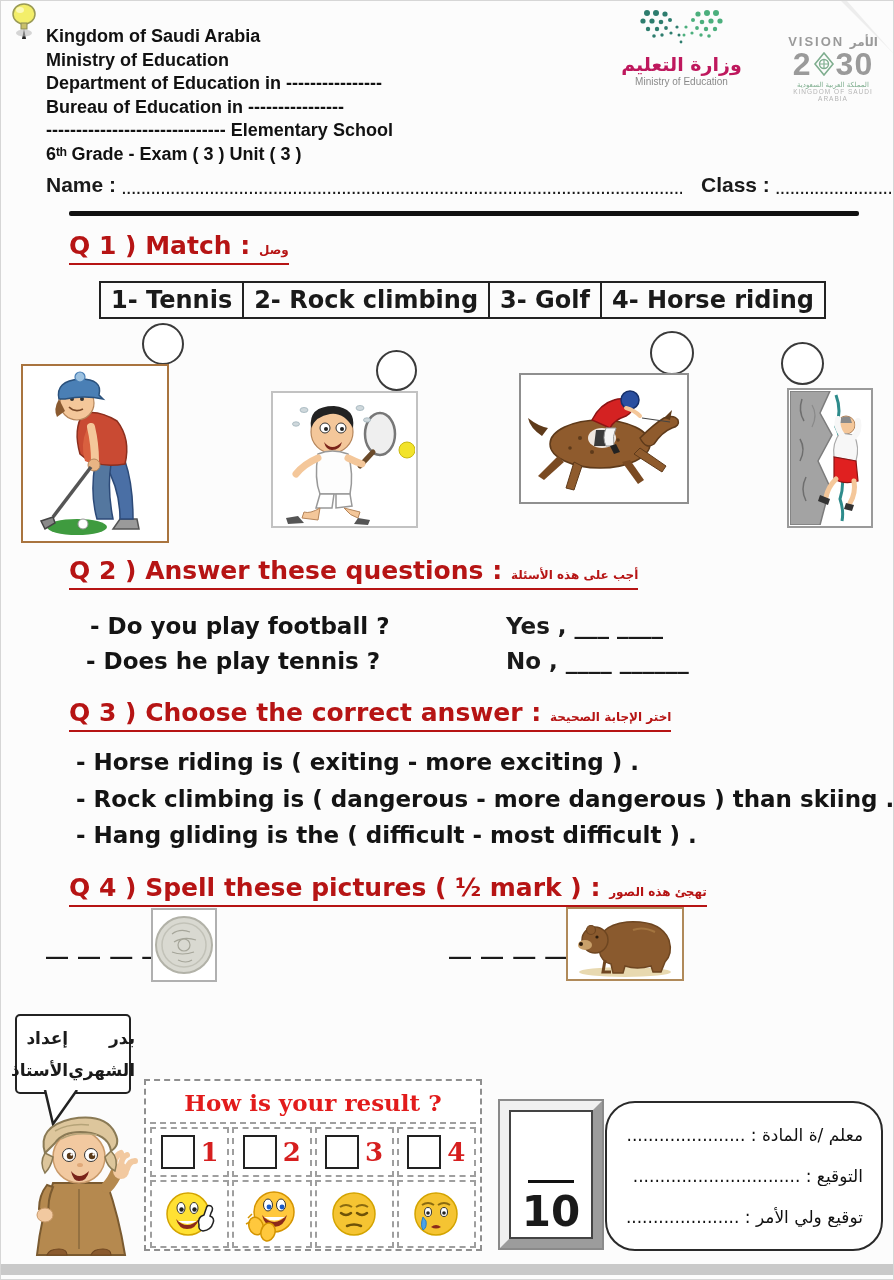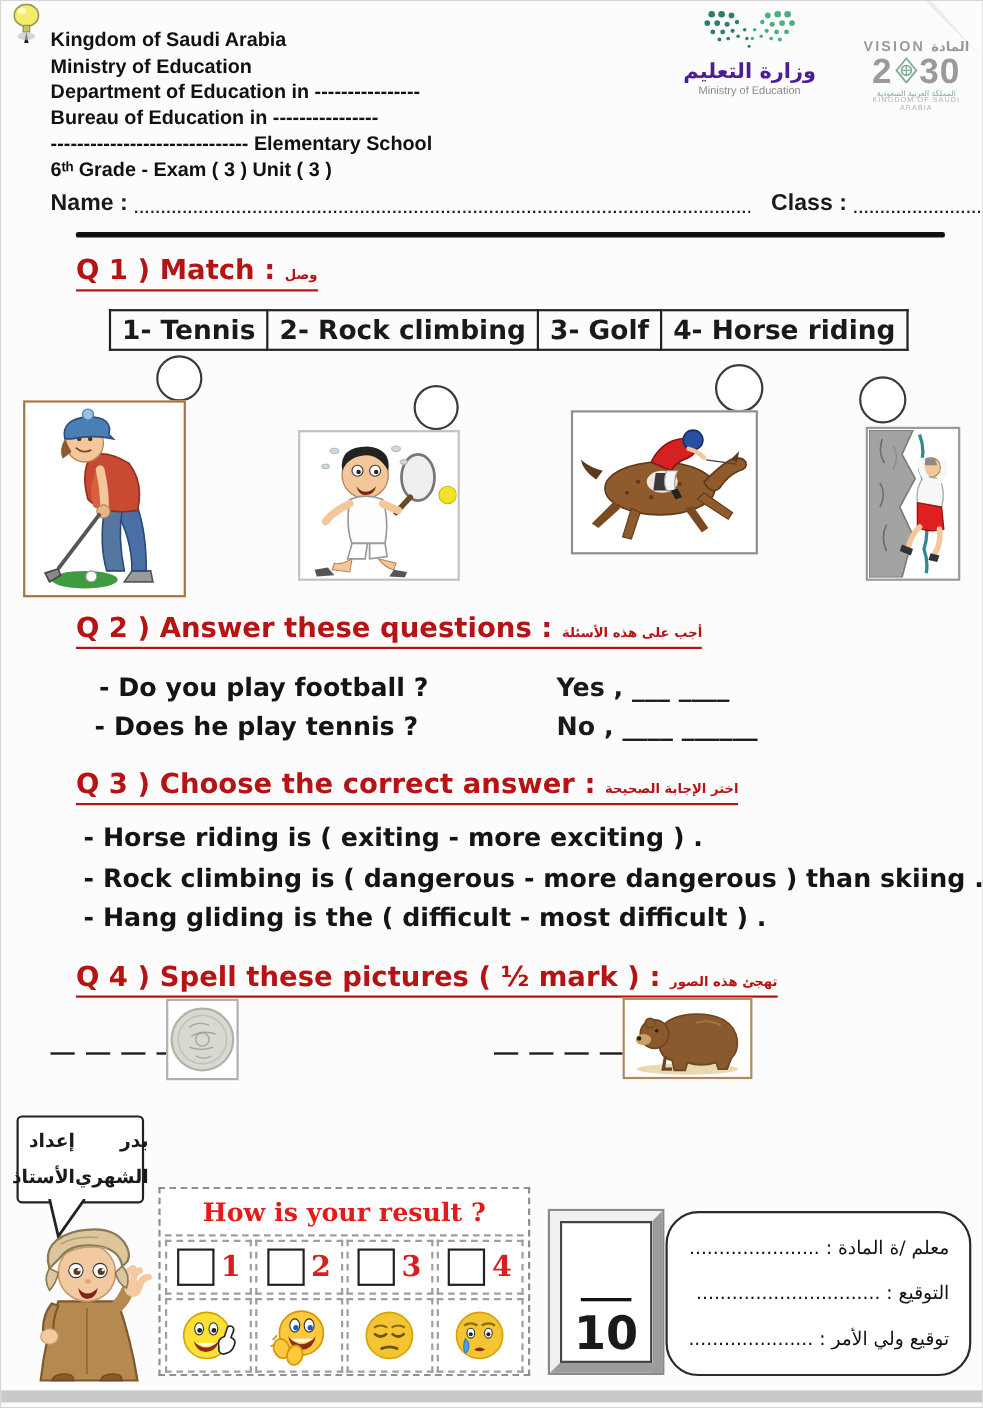--- a/index.html
+++ b/index.html
@@ -4,21 +4,21 @@
 <style>
   html,body{margin:0;padding:0;background:#e9e9e9;}
   .ar{font-family:"DejaVu Sans",sans-serif;}
   #page{position:relative;width:894px;height:1280px;background:#fcfcfc;
         font-family:"Liberation Sans",sans-serif;color:#1a1a1a;overflow:hidden;
         border:1px solid #d6d6d6;box-sizing:border-box;}
   .abs{position:absolute;}
   
   .hdr-line{font-weight:bold;font-size:18px;line-height:23.5px;color:#111;white-space:nowrap;}
   
-  .moe-ar{color:#4c1d95;font-weight:bold;font-size:19px;text-align:center;}
+  .moe-ar{color:#be185d;font-weight:bold;font-size:19px;text-align:center;}
   .moe-en{color:#8a8a8a;font-size:10px;text-align:center;margin-top:1px;}
   .vis{color:#9a9a9a;text-align:center;line-height:1;}
   .vis-row1{font-size:13px;letter-spacing:2px;font-weight:bold;}
   .vis-year{font-size:32px;font-weight:bold;letter-spacing:1px;display:flex;align-items:center;justify-content:center;gap:1px;}
   .vis-sub-ar{font-size:7px;color:#7fae8f;margin-top:2px;}
   .vis-sub-en{font-size:6.5px;color:#b5b5b5;letter-spacing:1px;}
   
   .nameline{font-weight:bold;font-size:21px;white-space:nowrap;}
   .dots{display:inline-block;overflow:hidden;vertical-align:bottom;letter-spacing:1px;font-weight:bold;}
   .rule{background:#111;border-radius:2px;}
@@ -129,21 +129,21 @@
           <circle cx="85" cy="28" r="1.5"></circle>
           <circle cx="82" cy="35" r="1.4" fill="#2e7d6e"></circle>
       </g>
     </svg>
     <div class="moe-ar ar">وزارة التعليم</div>
     <div class="moe-en">Ministry of Education</div>
   </div>
 
   <div class="abs vis" style="left:778px;top:34px;width:108px;">
     <div class="vis-row1"><span>VISION</span>
-      <span class="ar" style="font-size:12px;">المادة</span></div>
+      <span class="ar" style="font-size:12px;">الأمر</span></div>
     <div class="vis-year">
       <span>2</span>
       <svg width="22" height="24" viewBox="0 0 22 24">
         <path d="M11,1 L20,12 L11,23 L2,12 Z" fill="none" stroke="#7fae8f" stroke-width="1.6"></path>
         <circle cx="11" cy="12" r="4.5" fill="none" stroke="#7fae8f" stroke-width="1.4"></circle>
         <path d="M11,7.5 L11,16.5 M6.5,12 L15.5,12" stroke="#7fae8f" stroke-width="1.2"></path>
       </svg>
       <span>30</span>
     </div>
     <div class="vis-sub-ar ar">المملكة العربية السعودية</div>

